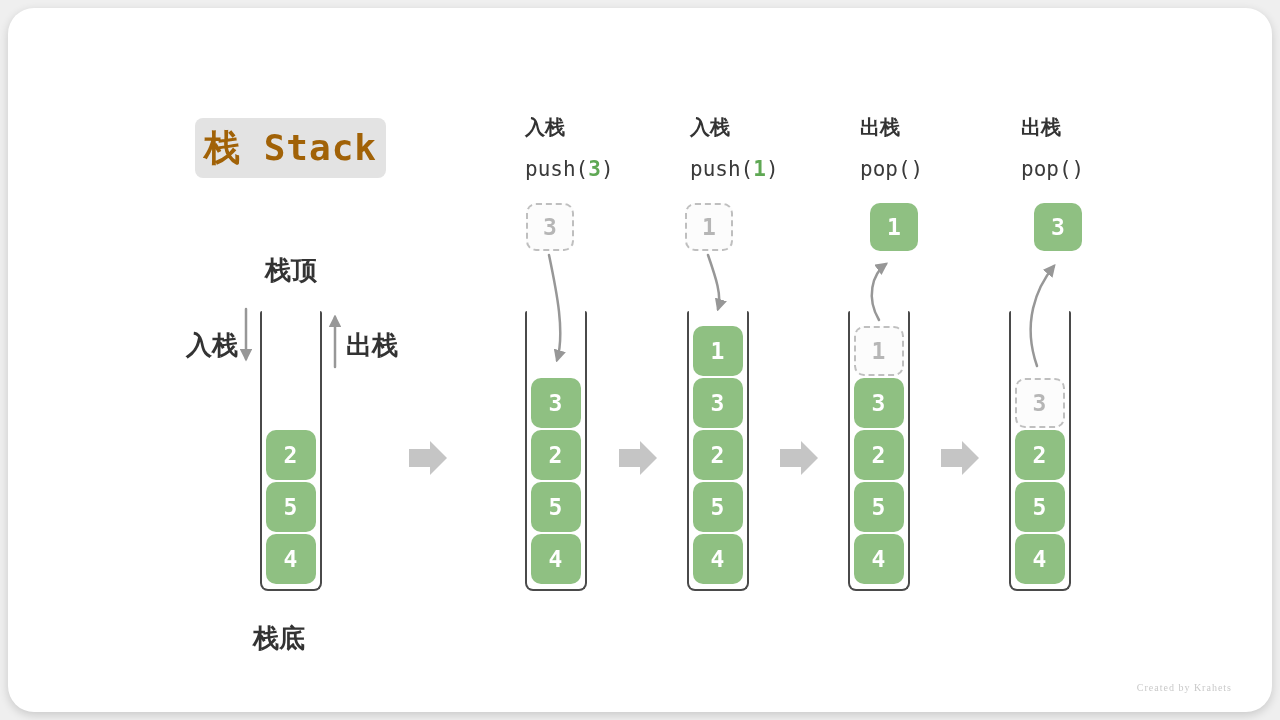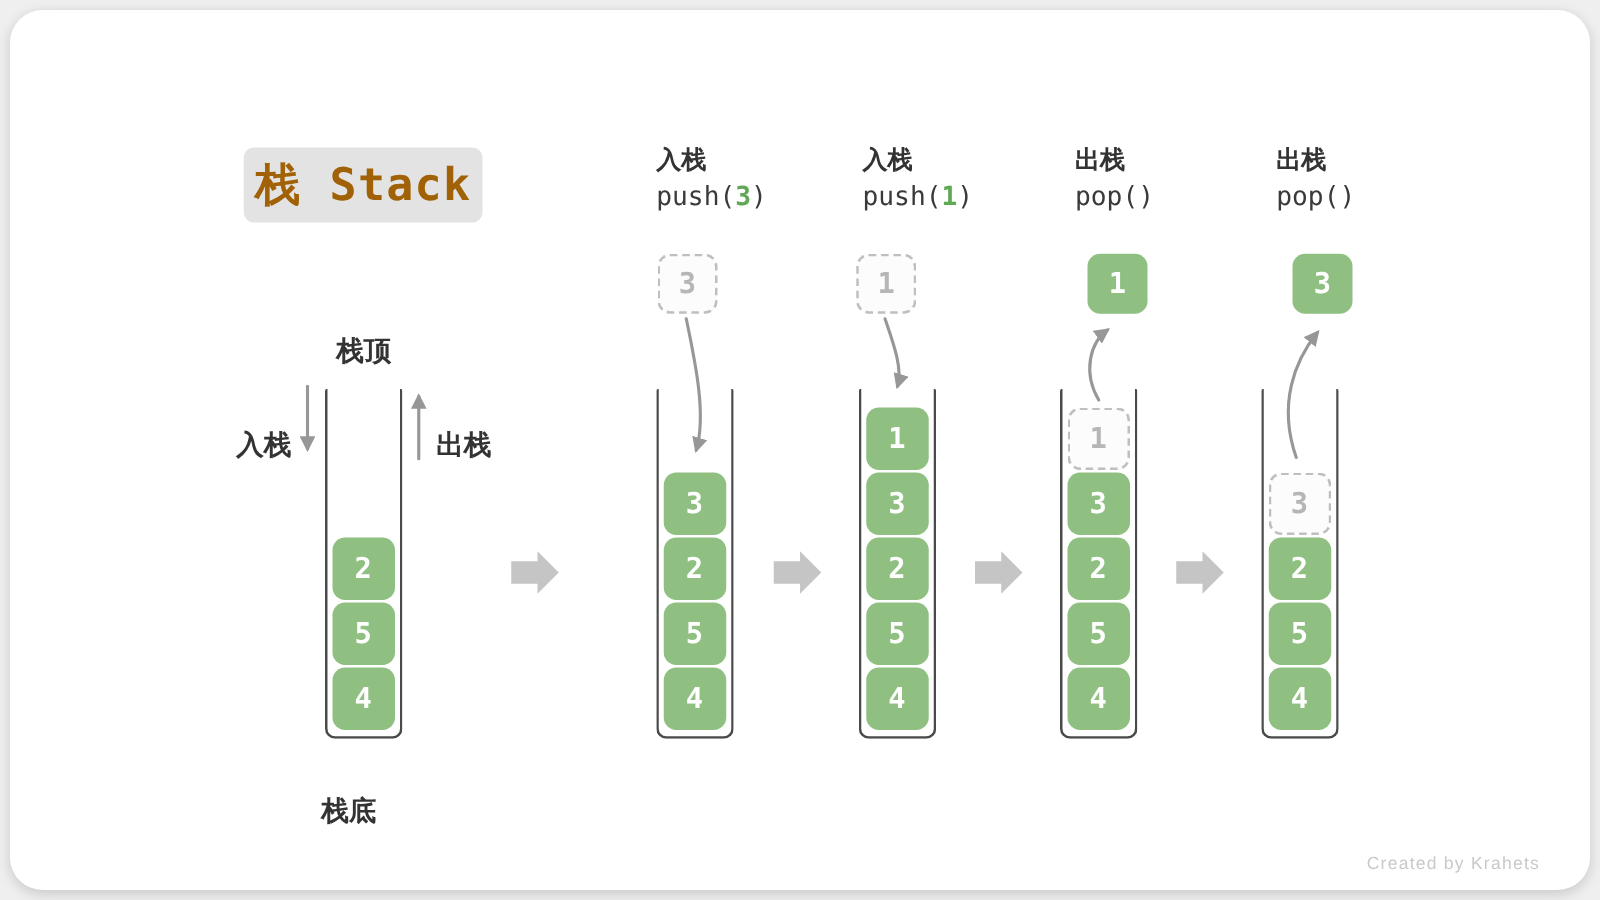--- a/index.html
+++ b/index.html
@@ -28,27 +28,27 @@
   }
   .abs{position:absolute;}
   .title-box{
     left:187px;top:110px;width:191px;height:60px;
     background:var(--title-bg);border-radius:8px;
     display:flex;align-items:center;justify-content:center;
     font-family:"DejaVu Sans Mono","DejaVu Sans",monospace;
     font-weight:bold;font-size:36px;color:#a16207;letter-spacing:1px;
   }
   .label{
-    font-weight:bold;font-size:22px;color:var(--text-dark);
-    text-align:center;white-space:nowrap;margin-top:13px;
+    font-weight:bold;font-size:26px;color:var(--text-dark);
+    text-align:center;white-space:nowrap;
   }
   .op-col{top:106px;width:150px;}
   .op-action{font-weight:bold;font-size:20px;color:var(--text-dark);}
   .op-code{
-    margin-top:4px;
+    margin-top:16px;
     font-family:"DejaVu Sans Mono",monospace;
     font-size:21px;color:#3A3A3A;white-space:nowrap;
   }
   .op-arg{color:var(--code-arg-green);font-weight:bold;}
   .stack{
     position:absolute;top:303px;width:62px;height:280px;
     box-sizing:border-box;
     border-left:2.5px solid var(--outline-dark);
     border-right:2.5px solid var(--outline-dark);
     border-bottom:2.5px solid var(--outline-dark);
@@ -63,22 +63,22 @@
     font-weight:bold;font-size:23px;
   }
   .s1{top:15px}.s2{top:67px}.s3{top:119px}.s4{top:171px}.s5{top:223px}
   .cell.ghost{
     background:#FCFCFC;border:2px dashed var(--ghost-gray);
     color:var(--ghost-text);
   }
   .cell.floating{top:195px;left:auto;width:48px;height:48px;}
   .watermark{
     right:40px;top:674px;
-    font-family:Liberation Sans, sans-serif;
-    font-size:14px;letter-spacing:1px;color:var(--watermark-gray);
+    font-family:Liberation Serif, serif;
+    font-size:10px;letter-spacing:1px;color:var(--watermark-gray);
   }
   svg.overlay{position:absolute;left:0;top:0;pointer-events:none;}
   .curve{fill:none;stroke:var(--curve-arrow-gray);stroke-width:2.5;stroke-linecap:round;}
   .arrowfill{fill:var(--curve-arrow-gray);}
   .step{fill:var(--step-arrow-gray);}
 </style>
 </head>
 <body>
 
 <div class="card">

